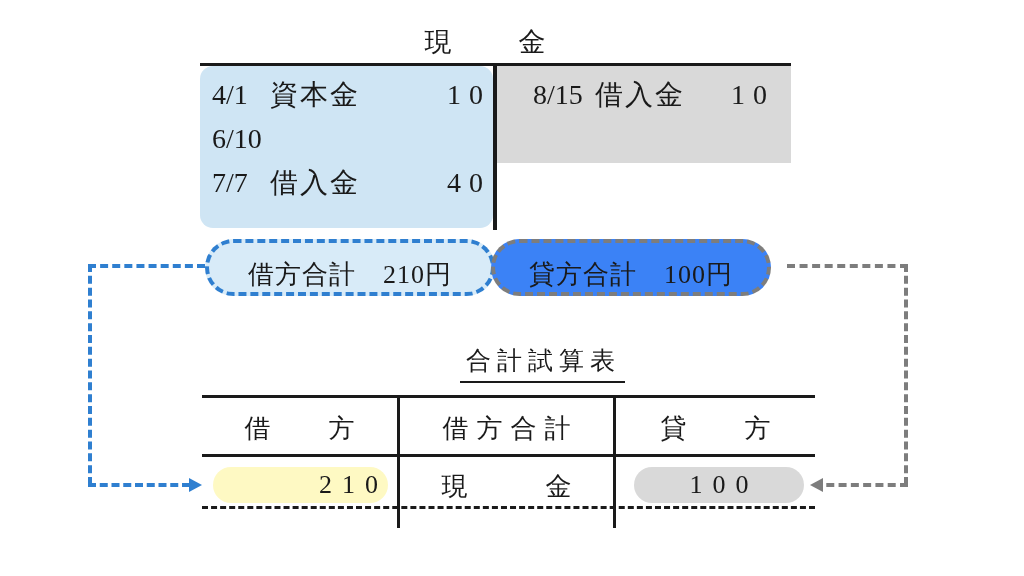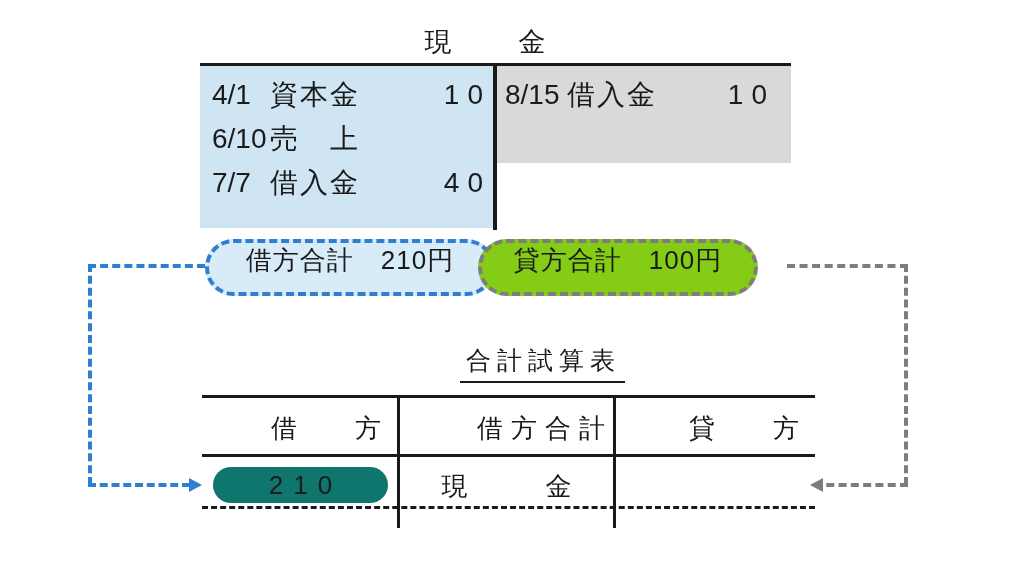--- a/index.html
+++ b/index.html
@@ -1,46 +1,46 @@
 <!DOCTYPE html>
 <html><head>
 <meta charset="utf-8">
 <style>
   * { margin:0; padding:0; box-sizing:border-box; }
   html,body { background:#ffffff; }
   #canvas {
     position:relative; width:1024px; height:576px; background:#ffffff;
-    font-family:Liberation Sans, sans-serif; color:#1a1a1a;
+    font-family:Liberation Serif, serif; color:#1a1a1a;
     overflow:hidden;
   }
   .abs { position:absolute; }
 
   
   .t-title { left:380px; top:24px; width:230px; text-align:center;
              font-size:27px; letter-spacing:20px; }
   .t-topline { left:200px; top:63px; width:591px; height:3px; background:#1a1a1a; }
   .t-vline   { left:493px; top:63px; width:4px; height:167px; background:#1a1a1a; }
-  .t-debit-region  { left:200px; top:66px; width:293px; height:162px; background:#cfe5f4; }
+  .t-debit-region  { left:200px; top:66px; width:293px; height:162px; background:#cfe5f4;border-radius:13px; }
   .t-credit-region { left:497px; top:66px; width:294px; height:97px;  background:#d9d9d9; }
 
   .t-rows { padding-top:7px; }
   .t-row { display:flex; align-items:center; height:44px; font-size:28px; }
   .t-row .date { width:70px; padding-left:12px; white-space:nowrap; }
   .t-row .acct { width:118px; letter-spacing:2px; white-space:nowrap; }
   .t-row .amt  { flex:1; text-align:right; letter-spacing:8px; padding-right:2px; white-space:nowrap; }
   .t-debit-region .t-row .amt  { padding-right:2px; }
-  .t-credit-region .t-row .date { padding-left:8px; }
+  .t-credit-region .t-row .date { padding-left:8px;margin-left:28px; }
   .t-credit-region .t-row .amt { padding-right:16px; }
 
   
-  .pill { height:57px; border-radius:29px; display:flex; align-items:flex-start;
+  .pill { height:57px; border-radius:29px; display:flex; align-items:flex-end;
           justify-content:center; font-size:26px; letter-spacing:1px; white-space:nowrap; }
   .pill-debit  { left:205px; top:239px; width:290px; background:#d8ebf8;
                  border:4px dashed #2f7fd0; }
-  .pill-credit { left:478px; top:239px; width:280px; background:#84cc16;
+  .pill-credit { left:491px; top:239px; width:280px; background:#3b82f6;
                  border:4px dashed #7d7d7d; }
 
   
   .seg-h { height:0; border-top:4px dashed; }
   .seg-v { width:0; border-left:4px dashed; }
   .blue  { border-color:#2f7fd0; }
   .gray  { border-color:#7d7d7d; }
   .c-blue-h1 { left:88px;  top:264px; width:117px; }
   .c-blue-v  { left:88px;  top:264px; height:221px; }
   .c-blue-h2 { left:88px;  top:483px; width:102px; }
@@ -58,29 +58,29 @@
   
   .tb-title-wrap { left:395px; top:344px; width:230px; text-align:right; }
   .tb-title { display:inline-block; font-size:25px; letter-spacing:6px;
               border-bottom:2px solid #1a1a1a; padding:0 4px 4px 6px; white-space:nowrap; }
   .tb-topline { left:202px; top:395px; width:613px; height:3px; background:#1a1a1a; }
   .tb-midline { left:202px; top:454px; width:613px; height:3px; background:#1a1a1a; }
   .tb-dashline { left:202px; top:506px; width:613px; height:0; border-top:3px dashed #1a1a1a; }
   .tb-v1 { left:397px; top:395px; width:3px; height:133px; background:#1a1a1a; }
   .tb-v2 { left:613px; top:395px; width:3px; height:133px; background:#1a1a1a; }
 
-  .tb-head { top:411px; font-size:26px; text-align:right; white-space:nowrap; }
+  .tb-head { top:411px; font-size:26px; text-align:center; white-space:nowrap; }
   .tb-head-debit   { left:202px; width:195px; letter-spacing:16px; text-indent:16px; }
   .tb-head-account { left:400px; width:213px; letter-spacing:8px; text-indent:8px; }
   .tb-head-credit  { left:616px; width:199px; letter-spacing:16px; text-indent:16px; }
 
   .tb-pill { top:467px; height:36px; border-radius:18px; display:flex;
              align-items:center; justify-content:center; font-size:26px;
              letter-spacing:10px; text-indent:10px; white-space:nowrap; }
-  .tb-pill-debit  { left:213px; width:175px; background:#0f766e; }
+  .tb-pill-debit  { left:213px; width:175px; background:#fef9c3;justify-content:flex-end; }
   .tb-pill-credit { left:634px; width:170px; background:#d9d9d9; }
   .tb-row-account { left:400px; top:469px; width:213px; text-align:center;
                     font-size:26px; letter-spacing:26px; text-indent:26px; white-space:nowrap; }
 </style>
 </head>
 <body>
 
 <div id="canvas">
 
   <div class="abs t-title">現　金</div>
@@ -88,21 +88,20 @@
   <div class="abs t-vline"></div>
 
   <div class="abs t-debit-region t-rows">
     <div class="t-row">
       <span class="date">4/1</span>
       <span class="acct">資本金</span>
       <span class="amt">10</span>
     </div>
     <div class="t-row">
       <span class="date">6/10</span>
-      <span class="acct">売　上</span>
     </div>
     <div class="t-row">
       <span class="date">7/7</span>
       <span class="acct">借入金</span>
       <span class="amt">40</span>
     </div>
   </div>
 
   <div class="abs t-credit-region t-rows">
     <div class="t-row">
@@ -139,14 +138,17 @@
   <div class="abs tb-v2"></div>
 
   <div class="abs tb-head tb-head-debit">借　方</div>
   <div class="abs tb-head tb-head-account">借方合計</div>
   <div class="abs tb-head tb-head-credit">貸　方</div>
 
   <div class="abs tb-pill tb-pill-debit">
     <span>210</span>
   </div>
   <div class="abs tb-row-account">現　金</div>
+  <div class="abs tb-pill tb-pill-credit">
+    <span>100</span>
+  </div>
 
 </div>
 
 </body></html>

